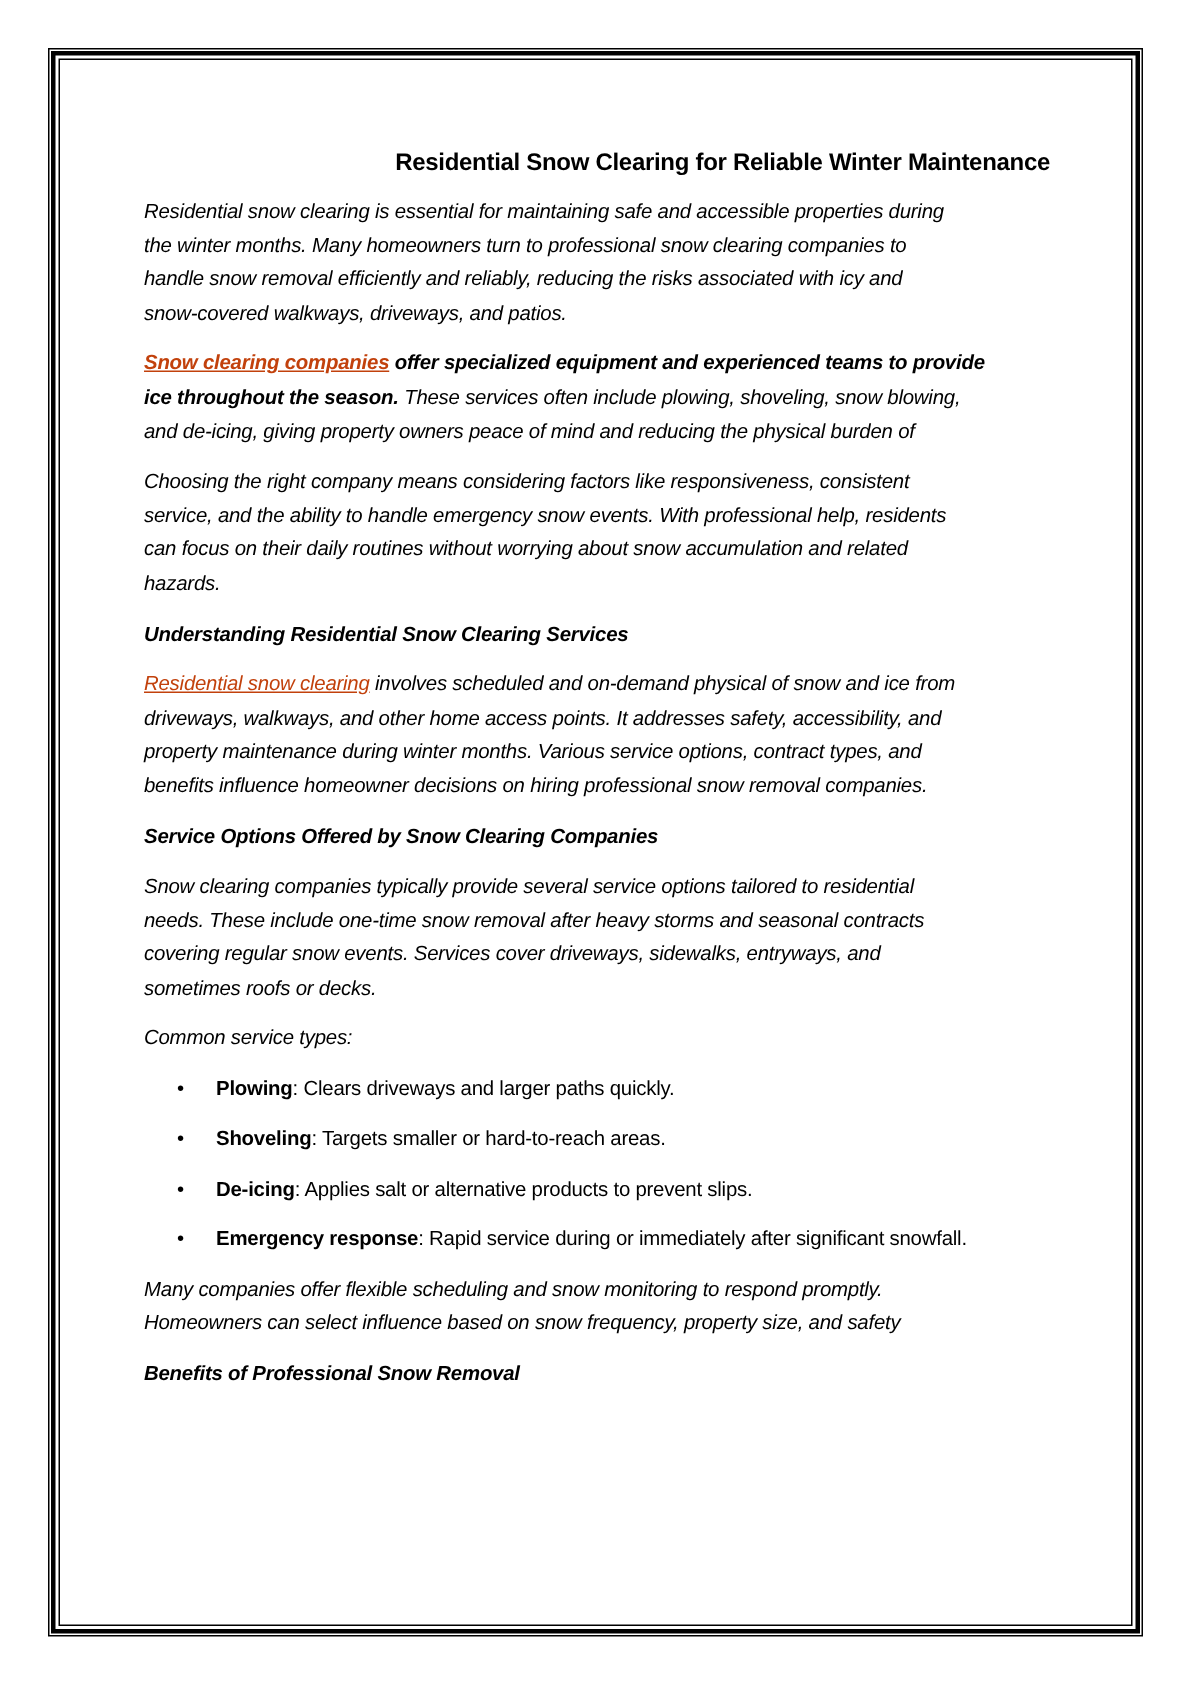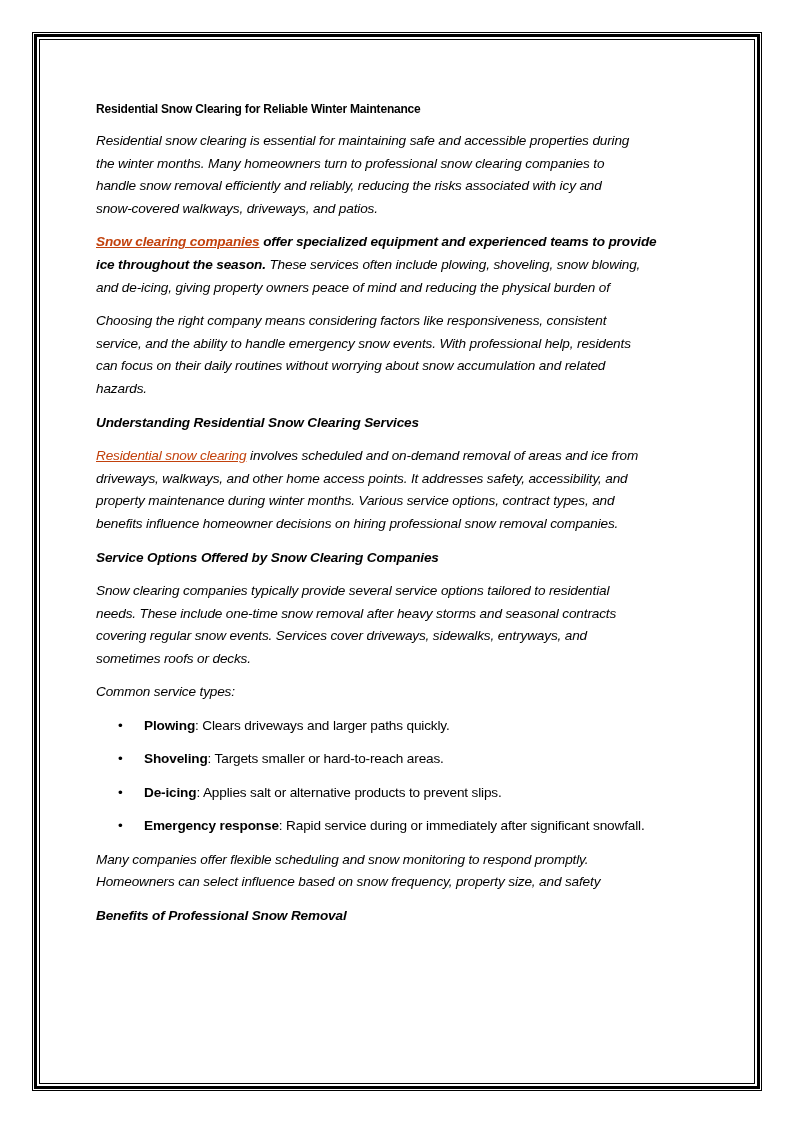--- a/index.html
+++ b/index.html
@@ -1,21 +1,21 @@
 <!DOCTYPE html>
 <html><head>
 <meta charset="utf-8">
 <style>
   html, body { margin: 0; padding: 0; background: #ffffff; }
   body { width: 794px; height: 1123px; position: relative; overflow: hidden; }
   .border-outer { position: absolute; left: 32px; top: 32px; width: 730px; height: 1059px; border: 1px solid #000; box-sizing: border-box; }
   .border-thick { position: absolute; left: 34px; top: 34px; width: 726px; height: 1055px; border: 3px solid #000; box-sizing: border-box; }
   .border-inner { position: absolute; left: 39px; top: 39px; width: 716px; height: 1045px; border: 1px solid #000; box-sizing: border-box; }
   .content { position: absolute; left: 96px; top: 96px; width: 604px; font-family: "Liberation Sans", sans-serif; color: #000; font-size: 13.6px; }
-  .title { text-align: left; font-weight: bold; font-size: 12px; line-height: 26px; margin: 0 0 8px 0; letter-spacing: -0.2px; }
+  .title { text-align: right; font-weight: bold; font-size: 16px; line-height: 26px; margin: 0 0 8px 0; letter-spacing: -0.2px; }
   .para { margin: 0 0 11px 0; }
   .line { display: block; height: 22.6px; line-height: 22.6px; white-space: nowrap; letter-spacing: -0.15px; font-style: italic; }
   .heading { font-weight: bold; }
   .link { color: #c2410c; text-decoration: underline; }
   .b { font-weight: bold; }
   ul.bullets { list-style: none; margin: 0; padding: 0; }
   ul.bullets li { position: relative; padding-left: 48px; height: 22.6px; line-height: 22.6px; margin-bottom: 10.8px; white-space: nowrap; letter-spacing: -0.15px; }
   ul.bullets li .dot { position: absolute; left: 22px; top: 0; }
 </style>
 </head>
@@ -46,21 +46,21 @@
     <span class="line">service, and the ability to handle emergency snow events. With professional help, residents</span>
     <span class="line">can focus on their daily routines without worrying about snow accumulation and related</span>
     <span class="line">hazards.</span>
   </p>
 
   <p class="para">
     <span class="line heading">Understanding Residential Snow Clearing Services</span>
   </p>
 
   <p class="para">
-    <span class="line"><a class="link">Residential snow clearing</a><span> involves scheduled and on-demand removal of areas and ice from</span></span>
+    <span class="line"><a class="link">Residential snow clearing</a><span> involves scheduled and on-demand physical of snow and ice from</span></span>
     <span class="line">driveways, walkways, and other home access points. It addresses safety, accessibility, and</span>
     <span class="line">property maintenance during winter months. Various service options, contract types, and</span>
     <span class="line">benefits influence homeowner decisions on hiring professional snow removal companies.</span>
   </p>
 
   <p class="para">
     <span class="line heading">Service Options Offered by Snow Clearing Companies</span>
   </p>
 
   <p class="para">

